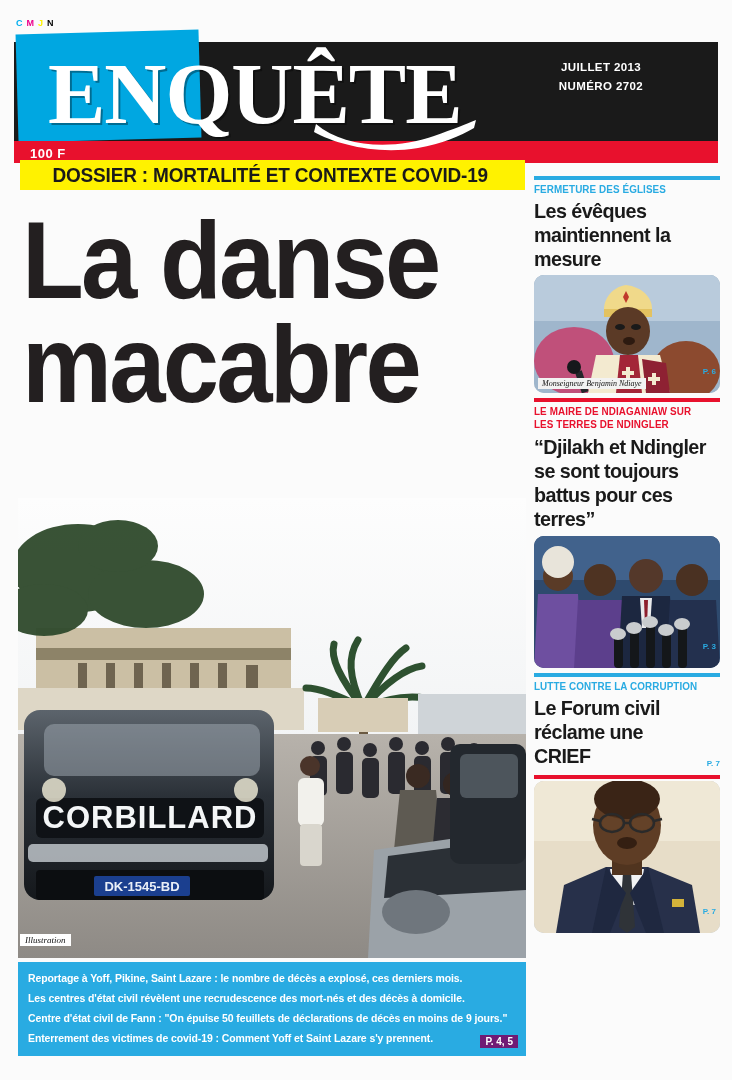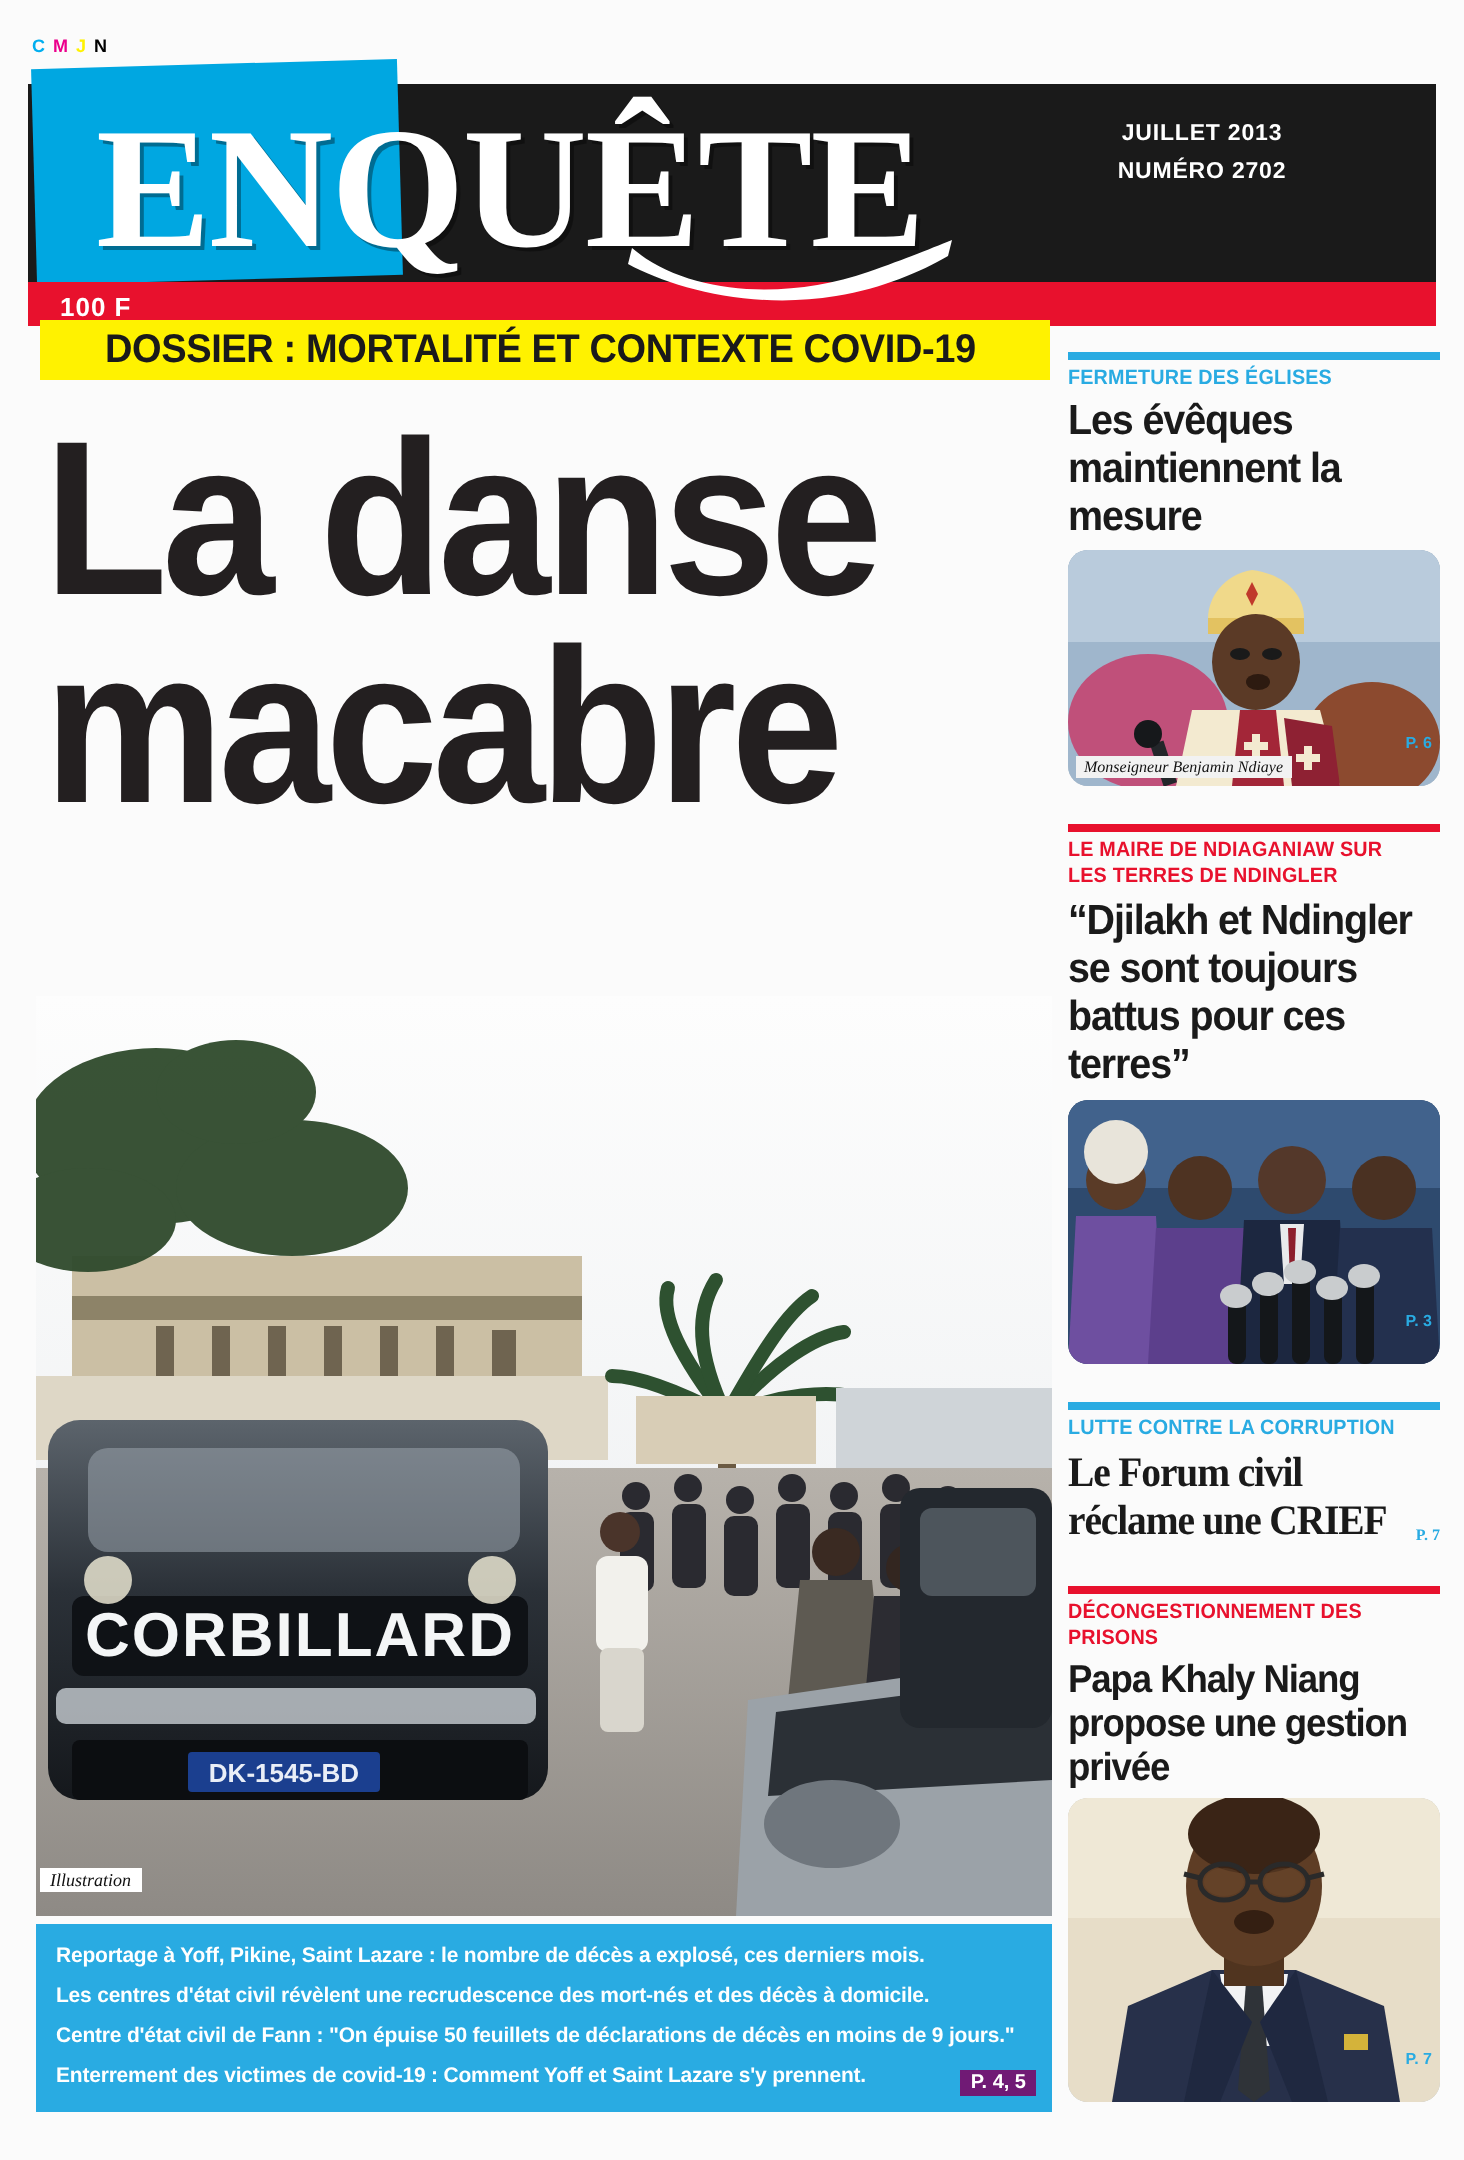--- a/index.html
+++ b/index.html
@@ -84,23 +84,23 @@
 
   .pgnum { color:#29ABE2; font-size:8px; font-weight:bold; }
 
   .rphoto { position:relative; width:100%; overflow:hidden; background:#b9c3cb;border-radius:10px; }
   .rcap { position:absolute; left:4px; bottom:4px; background:#f2f2f2;
           font-family:"Liberation Serif", serif; font-style:italic; font-size:8px;
           padding:1px 4px; color:#111; }
   .rpg-in { position:absolute; right:4px; bottom:17px; color:#29ABE2;
             font-size:8px; font-weight:bold; }
 
-  .sec { margin-bottom:19px; }
+  .sec { margin-bottom:5px; }
   .sec .pad { padding:3px 0 2px 0; }
-  .row-head { display:flex; justify-content:space-between; align-items:flex-end;font-family:Liberation Serif, serif; }
+  .row-head { display:flex; justify-content:space-between; align-items:flex-end; }
 </style>
 </head>
 <body>
 
 <div class="page">
 
   <div class="cmjn">
     <span class="c-c">C</span>
     <span class="c-m">M</span>
     <span class="c-j">J</span>
@@ -360,24 +360,20 @@
         <div class="kicker k-blue">LUTTE CONTRE LA CORRUPTION</div>
         <div class="row-head" style="margin-top:3px;">
           <div class="rhead" style="flex:1;">Le Forum civil réclame une CRIEF</div>
           <div class="pgnum" style="margin-top:6px;margin-left:2px;">P. 7</div>
         </div>
       </div>
     </div>
 
     <div class="sec">
       <div class="rule-red"></div>
-      <div class="pad">
-        <div class="kicker k-red">DÉCONGESTIONNEMENT DES PRISONS</div>
-        <div class="rhead sm" style="margin-top:3px;">Papa Khaly Niang propose une gestion privée</div>
-      </div>
       <div class="rphoto" style="height:152px;margin-top:2px;">
         <svg viewBox="0 0 186 152" width="186" height="152">
           <rect width="186" height="152" fill="#e7ddc8"></rect>
           <rect x="0" y="0" width="186" height="60" fill="#efe8d6"></rect>
 
           <path d="M22 152 L30 104 L72 86 L114 86 L158 104 L166 152 Z" fill="#27304a"></path>
 
           <path d="M76 88 L110 88 L104 124 L82 124 Z" fill="#f2f3f4"></path>
 
           <path d="M89 92 L97 92 L101 146 L93 152 L85 146 Z" fill="#2f3338"></path>

